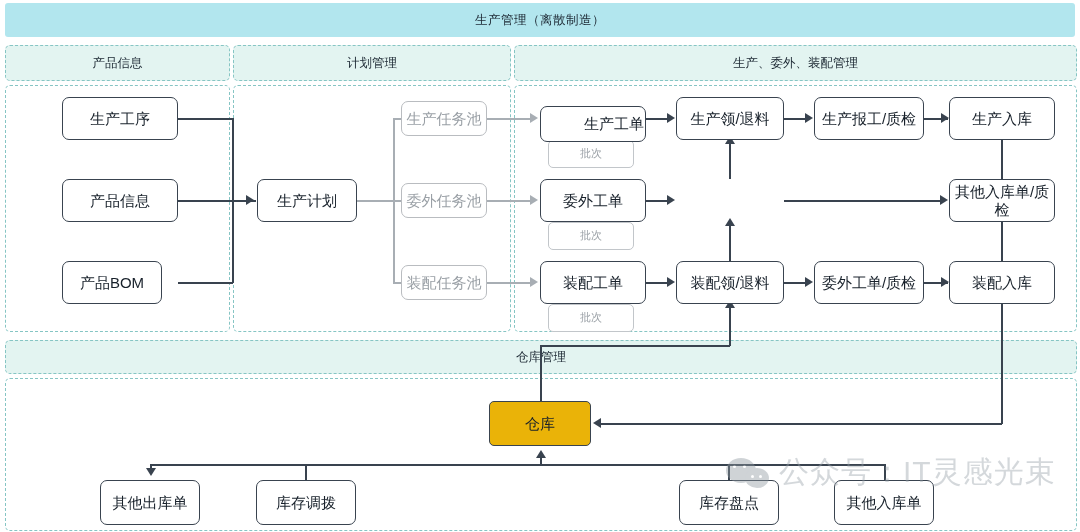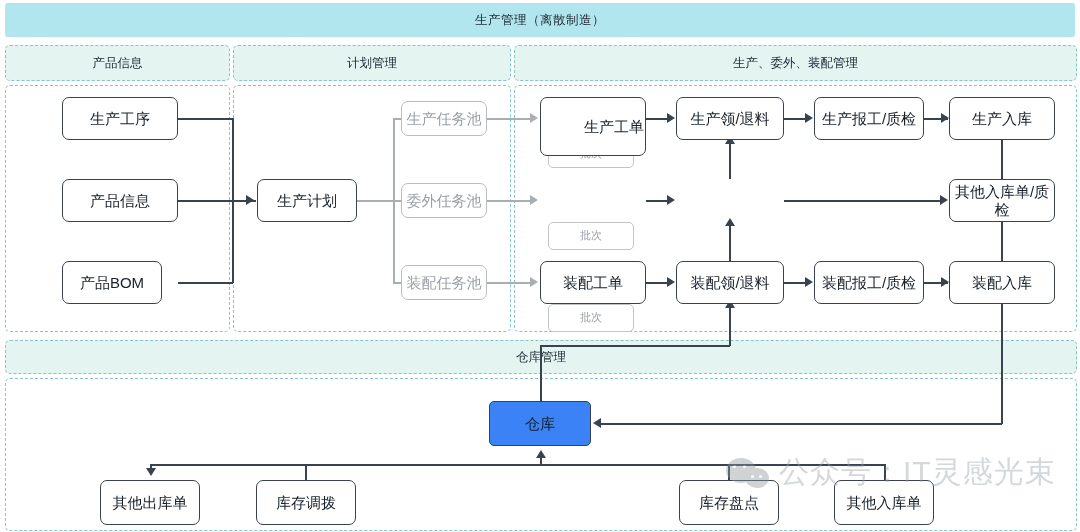--- a/index.html
+++ b/index.html
@@ -39,21 +39,21 @@
   }
   .node.dim{
     border:1.5px solid #b9bcc0;color:#9aa0a6;background:#fff;
     border-radius:7px;
   }
   .node.batch{
     border:1.3px solid #c2c6ca;color:#9aa0a6;background:#fff;
     border-radius:5px;font-size:11px;z-index:3;
   }
   .node.wh{
-    background:#3b82f6;border:1.7px solid #39434f;border-radius:5px;
+    background:#eab308;border:1.7px solid #39434f;border-radius:5px;
   }
 
   
   .ln{position:absolute;background:#39434f;z-index:2;}
   .ln.h{height:1.6px;}
   .ln.v{width:1.6px;}
   .ln.g{background:#a8aeb4;}
 
   .ar{position:absolute;width:0;height:0;z-index:4;}
   .ar.r{border-top:5px solid transparent;border-bottom:5px solid transparent;border-left:8px solid #39434f;}
@@ -136,21 +136,22 @@
   <div class="ln h g" style="left:487px;top:200px;width:45px;"></div>
   <div class="ln h g" style="left:487px;top:282px;width:45px;"></div>
   <div class="ar rg" style="left:530px;top:113px;"></div>
   <div class="ar rg" style="left:530px;top:195px;"></div>
   <div class="ar rg" style="left:530px;top:277px;"></div>
 
   <div class="node batch" style="left:548px;top:140px;width:86px;height:28px;">批次</div>
   <div class="node batch" style="left:548px;top:222px;width:86px;height:28px;">批次</div>
   <div class="node batch" style="left:548px;top:304px;width:86px;height:28px;">批次</div>
 
-  <div class="node" style="left:540px;top:97px;width:106px;height:59px;padding-left:42px;">生产工单</div>
+  <div class="node" style="left:540px;top:106px;width:106px;height:36px;padding-left:42px;">生产工单</div>
+  <div class="node" style="left:540px;top:179px;width:106px;height:43px;">委外工单</div>
   <div class="node" style="left:540px;top:261px;width:106px;height:43px;">装配工单</div>
 
   <div class="ln h" style="left:646px;top:118px;width:24px;"></div>
   <div class="ln h" style="left:646px;top:200px;width:24px;"></div>
   <div class="ln h" style="left:646px;top:282px;width:24px;"></div>
   <div class="ar r" style="left:667px;top:113px;"></div>
   <div class="ar r" style="left:667px;top:195px;"></div>
   <div class="ar r" style="left:667px;top:277px;"></div>
 
   <div class="node" style="left:676px;top:97px;width:108px;height:43px;">生产领/退料</div>
@@ -165,21 +166,21 @@
   <div class="ar u" style="left:725px;top:300px;"></div>
   <div class="ln h" style="left:540px;top:345px;width:190px;"></div>
   <div class="ln v" style="left:540px;top:345px;height:62px;"></div>
 
   <div class="ln h" style="left:784px;top:118px;width:24px;"></div>
   <div class="ar r" style="left:805px;top:113px;"></div>
   <div class="ln h" style="left:784px;top:282px;width:24px;"></div>
   <div class="ar r" style="left:805px;top:277px;"></div>
 
   <div class="node" style="left:814px;top:97px;width:110px;height:43px;">生产报工/质检</div>
-  <div class="node" style="left:814px;top:261px;width:110px;height:43px;">装配报工/质检</div>
+  <div class="node" style="left:814px;top:261px;width:110px;height:43px;">委外工单/质检</div>
 
   <div class="ln h" style="left:784px;top:200px;width:160px;"></div>
   <div class="ar r" style="left:940px;top:195px;"></div>
 
   <div class="ln h" style="left:924px;top:118px;width:24px;"></div>
   <div class="ar r" style="left:941px;top:113px;"></div>
   <div class="ln h" style="left:924px;top:282px;width:24px;"></div>
   <div class="ar r" style="left:941px;top:277px;"></div>
 
   <div class="node" style="left:949px;top:97px;width:106px;height:43px;">生产入库</div>

